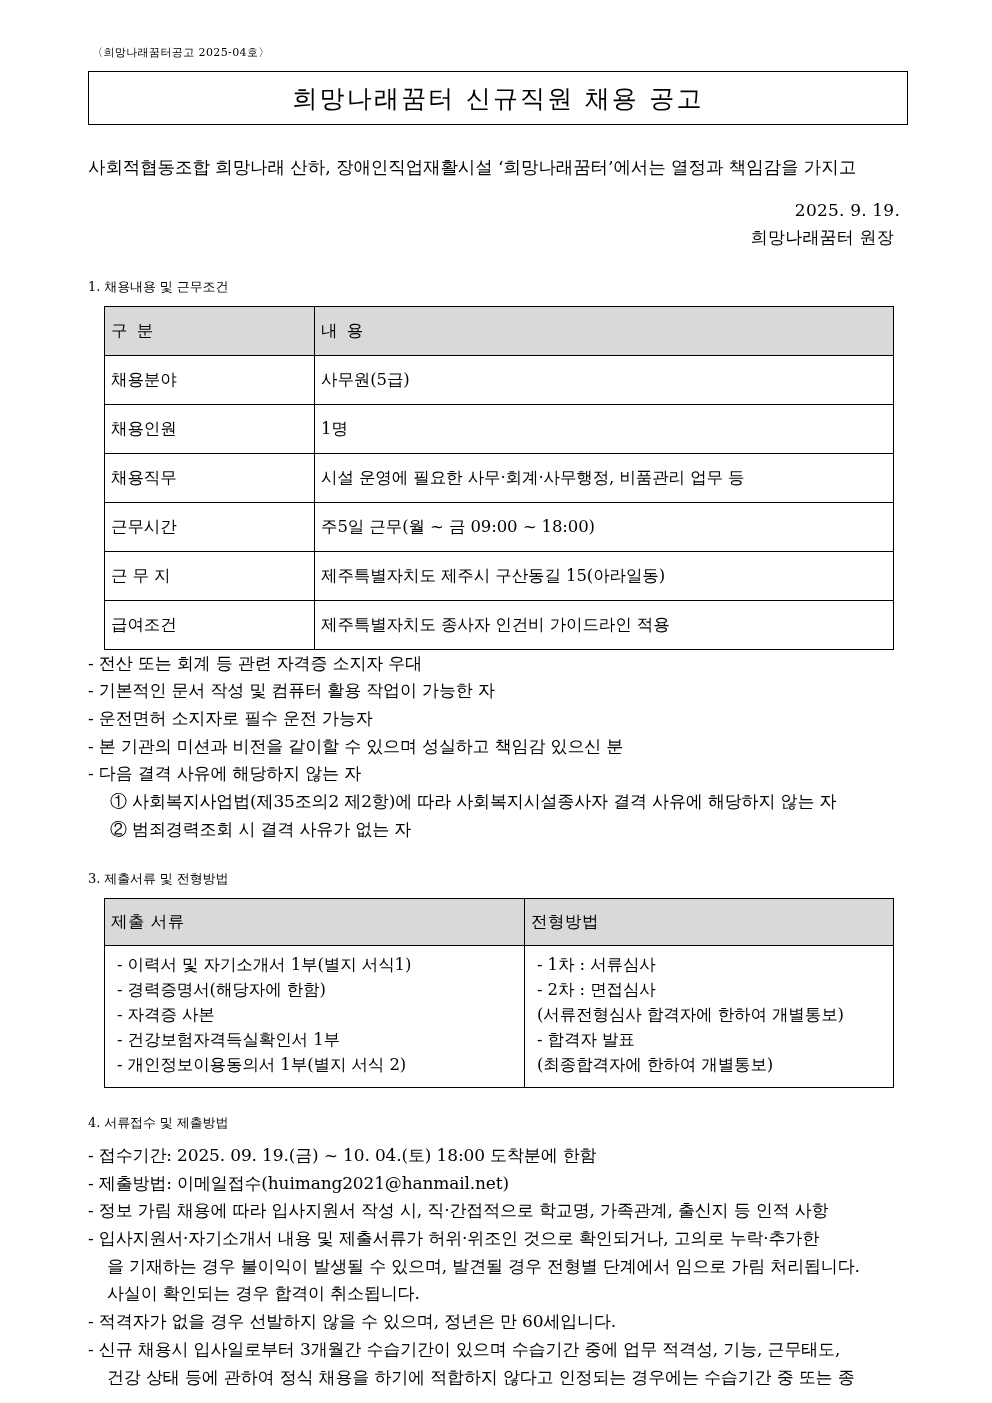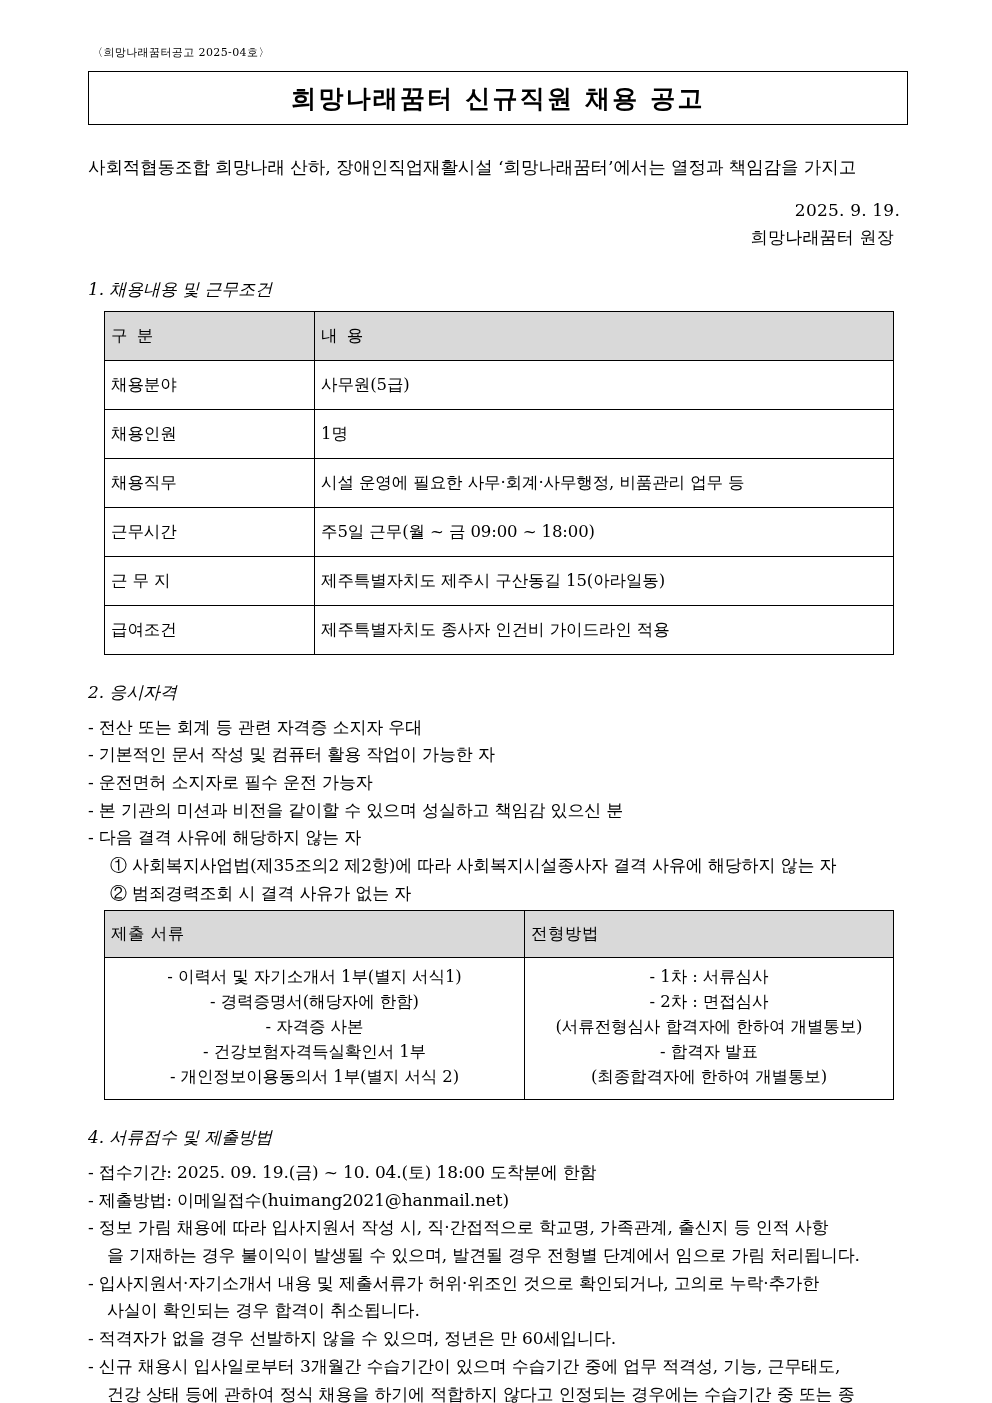--- a/index.html
+++ b/index.html
@@ -37,21 +37,21 @@
     margin-top: 12px;
     border: 1.6px solid #000;
     height: 52px;
     display: flex;
     align-items: center;
     justify-content: center;
     width: 818px;
   }
   .title-box .title-text {
     font-size: 25px;
-    font-weight: bold;
+    font-weight: normal;
     letter-spacing: 2.2px;
   }
 
   
   .intro {
     margin-top: 28px;
     font-size: 17.5px;
     line-height: 1.62;
     width: 818px;
     letter-spacing: -0.1px;
@@ -64,25 +64,24 @@
     font-size: 17px;
     line-height: 1.62;
     width: 812px;
     letter-spacing: 0.2px;
   }
   .date-block span { display: block; }
   .date-block .signer { padding-right: 6px; }
 
   
   .sec-head {
-    font-size: 17px;
+    font-size: 13px;
     margin-top: 26px;
     margin-bottom: 10px;
     letter-spacing: -0.1px;
-    font-style: italic;
   }
 
   
   table.doc-table {
     border-collapse: collapse;
     width: 790px;
     margin-left: 16px;
     table-layout: fixed;
   }
   table.doc-table td, table.doc-table th {
@@ -102,21 +101,21 @@
   table.t2 { margin-top: 2px; }
   table.t2 col.c1 { width: 420px; }
   table.t2 thead td { letter-spacing: 0.5px; }
   table.t2 td.body-cell {
     text-align: left;
     vertical-align: top;
     padding: 6px 12px 10px 12px;
     line-height: 1.52;
     font-size: 16.5px;
   }
-  table.t2 td.body-cell .ln { display: block; white-space: pre; text-align: center; }
+  table.t2 td.body-cell .ln { display: block; white-space: pre; }
 
   
   .list {
     font-size: 17px;
     line-height: 1.63;
     width: 818px;
     letter-spacing: -0.15px;
   }
   .list .li {
     display: block;
@@ -179,31 +178,31 @@
         <td>근 무 지</td>
         <td>제주특별자치도 제주시 구산동길 15(아라일동)</td>
       </tr>
       <tr>
         <td>급여조건</td>
         <td>제주특별자치도 종사자 인건비 가이드라인 적용</td>
       </tr>
     </tbody>
   </table>
 
-  <div class="sec-head">2. 응시자격</div>
   <div class="list">
     <span class="li">- 전산 또는 회계 등 관련 자격증 소지자 우대</span>
     <span class="li">- 기본적인 문서 작성 및 컴퓨터 활용 작업이 가능한 자</span>
     <span class="li">- 운전면허 소지자로 필수 운전 가능자</span>
     <span class="li">- 본 기관의 미션과 비전을 같이할 수 있으며 성실하고 책임감 있으신 분</span>
     <span class="li">- 다음 결격 사유에 해당하지 않는 자</span>
     <span class="li indent1">① 사회복지사업법(제35조의2 제2항)에 따라 사회복지시설종사자 결격 사유에 해당하지 않는 자</span>
     <span class="li indent1">② 범죄경력조회 시 결격 사유가 없는 자</span>
   </div>
 
+  <div class="sec-head">3. 제출서류 및 전형방법</div>
 
   <table class="doc-table t2">
     <colgroup>
         <col class="c1">
         <col class="c2">
       </colgroup>
     <thead>
       <tr>
         <td>제출 서류</td>
         <td>전형방법</td>
@@ -230,22 +229,22 @@
   </table>
 
   <div class="sec-head">4. 서류접수 및 제출방법</div>
   <div class="list">
     <span class="li">- 접수기간: 2025. 09. 19.(금) ~ 10. 04.(토) 18:00 도착분에 한함</span>
     <span class="li">- 제출방법: 이메일접수(huimang2021@hanmail.net)</span>
   </div>
 
   <div class="list">
     <span class="li">- 정보 가림 채용에 따라 입사지원서 작성 시, 직·간접적으로 학교명, 가족관계, 출신지 등 인적 사항</span>
+    <span class="li">- 입사지원서·자기소개서 내용 및 제출서류가 허위·위조인 것으로 확인되거나, 고의로 누락·추가한</span>
     <span class="li cont">을 기재하는 경우 불이익이 발생될 수 있으며, 발견될 경우 전형별 단계에서 임으로 가림 처리됩니다.</span>
-    <span class="li">- 입사지원서·자기소개서 내용 및 제출서류가 허위·위조인 것으로 확인되거나, 고의로 누락·추가한</span>
     <span class="li cont">사실이 확인되는 경우 합격이 취소됩니다.</span>
     <span class="li">- 적격자가 없을 경우 선발하지 않을 수 있으며, 정년은 만 60세입니다.</span>
     <span class="li">- 신규 채용시 입사일로부터 3개월간 수습기간이 있으며 수습기간 중에 업무 적격성, 기능, 근무태도,</span>
     <span class="li cont">건강 상태 등에 관하여 정식 채용을 하기에 적합하지 않다고 인정되는 경우에는 수습기간 중 또는 종</span>
 
   </div>
 
 </div>
 
 </body></html>

